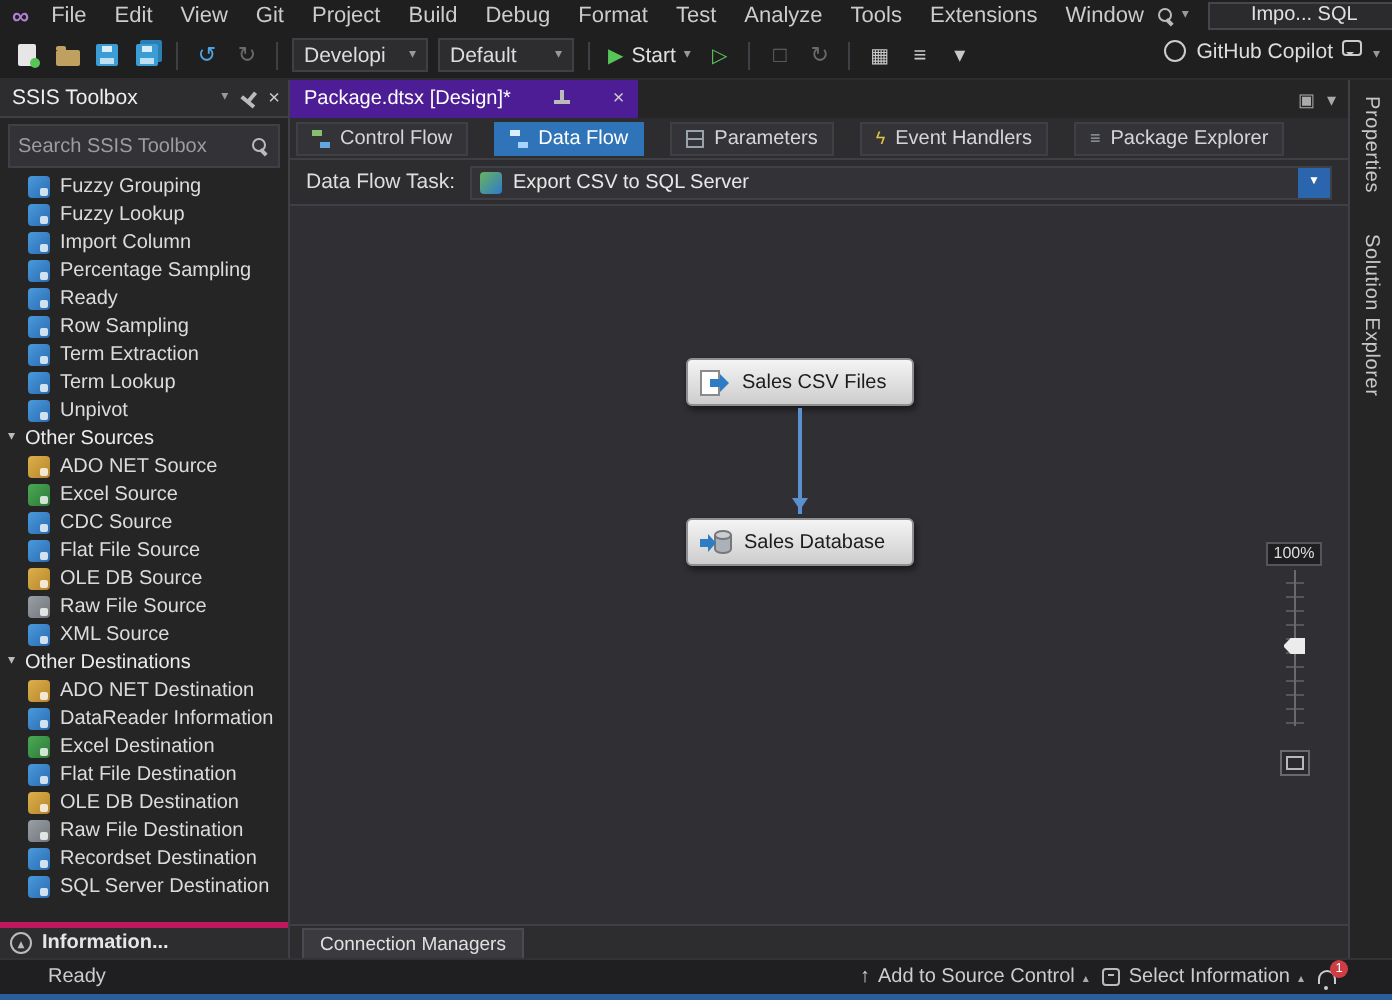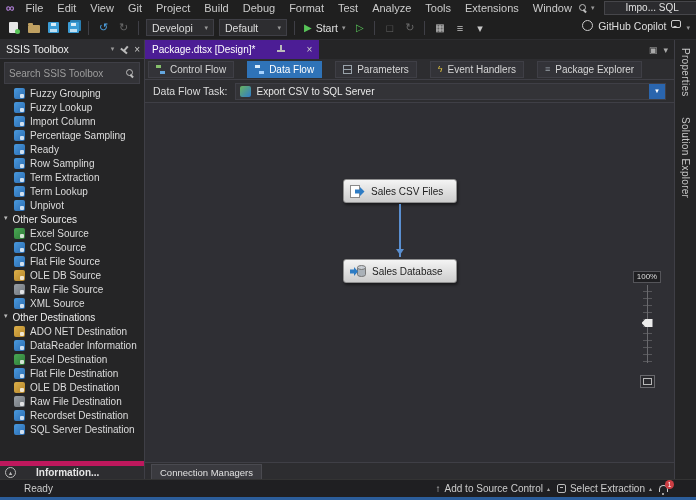--- a/index.html
+++ b/index.html
@@ -62,21 +62,21 @@
   .tb-item{height:14px;display:flex;align-items:flex-start;gap:5px;padding-left:14px;white-space:nowrap}
   .tb-ic{width:11px;height:11px;border-radius:2px;flex:none;position:relative}
   .tb-ic::after{content:"";position:absolute;right:1px;bottom:1px;width:4px;height:4px;background:rgba(255,255,255,.78);border-radius:1px}
   .ic-blue{background:linear-gradient(135deg,#4a9ade,#2a6bb0)}
   .ic-green{background:linear-gradient(135deg,#4aa954,#2e7a38)}
   .ic-yellow{background:linear-gradient(135deg,#ddb04a,#b5862a)}
   .ic-gray{background:linear-gradient(135deg,#9aa0a6,#6f757b)}
   .tb-lab{font-size:10px;color:#dcdcdc}
   .tb-sec{height:14px;display:flex;align-items:flex-start;gap:5px;padding-left:4px;color:#ececec;font-size:10px}
   .sec-arrow{font-size:7px;color:#bbb}
-  .tbx-foot{height:18px;border-top:5px solid #be185d;background:#2d2d30;display:flex;align-items:center;gap:20px;padding-left:5px;font-size:10px;font-weight:bold;color:#e6e6e6;flex:none}
+  .tbx-foot{height:18px;border-top:3px solid #be185d;background:#2d2d30;display:flex;align-items:center;gap:5px;padding-left:5px;font-size:10px;font-weight:bold;color:#e6e6e6;flex:none}
   .cc{width:11px;height:11px;border:1px solid #bbb;border-radius:50%;display:flex;align-items:center;justify-content:center;font-size:6px;color:#bbb;flex:none}
 
   
   .editor{flex:1;display:flex;flex-direction:column;background:#2d2d30;min-width:0}
   .doc-tabrow{height:19px;background:#252526;display:flex;align-items:stretch;flex:none}
   .doc-tab{display:flex;align-items:center;gap:21px;padding:0 7px;background:#4c1d95;color:#ffffff;font-size:10px;white-space:nowrap}
   .tabrow-icons{margin-left:auto;display:flex;align-items:center;gap:6px;padding-right:6px;color:#aaa;font-size:9px}
   .designer-tabs{height:21px;background:#2d2d30;border-bottom:1px solid #3f3f46;display:flex;align-items:center;gap:13px;padding-left:3px;flex:none}
   .dtab{height:17px;display:flex;align-items:center;gap:5px;padding:0 7px;font-size:10px;color:#d6d6d6;background:#333338;border:1px solid #3f3f46;white-space:nowrap}
   .dtab.sel{background:#2f73b8;border-color:#2f73b8;color:#fff}
@@ -257,20 +257,24 @@
         <div class="tb-item">
             <span class="tb-ic ic-blue"></span>
             <span class="tb-lab">Unpivot</span>
           </div>
 
         <div class="tb-sec">
             <span class="sec-arrow">▾</span>
             <span>Other Sources</span>
           </div>
         <div class="tb-item">
+            <span class="tb-ic ic-yellow"></span>
+            <span class="tb-lab">ADO NET Source</span>
+          </div>
+        <div class="tb-item">
             <span class="tb-ic ic-green"></span>
             <span class="tb-lab">Excel Source</span>
           </div>
         <div class="tb-item">
             <span class="tb-ic ic-blue"></span>
             <span class="tb-lab">CDC Source</span>
           </div>
         <div class="tb-item">
             <span class="tb-ic ic-blue"></span>
             <span class="tb-lab">Flat File Source</span>
@@ -417,21 +421,21 @@
   <div class="status">
     <span>Ready</span>
     <span class="sb-right">
       <span class="sb-item">
         <span>↑</span>
         <span>Add to Source Control</span>
         <span class="sb-car">▴</span>
       </span>
       <span class="sb-item">
         <span class="repo-ic"></span>
-        <span>Select Extraction</span>
+        <span>Select Information</span>
         <span class="sb-car">▴</span>
       </span>
       <span class="bellwrap">
         <span class="bell"></span>
         <span class="nbadge">1</span>
       </span>
     </span>
   </div>
   <div class="accent"></div>
 

